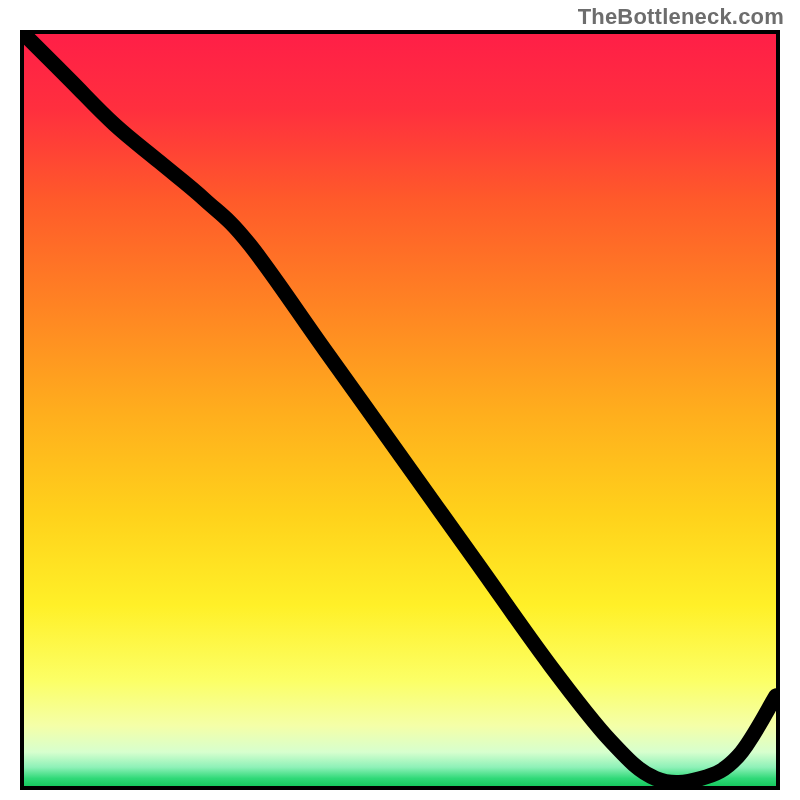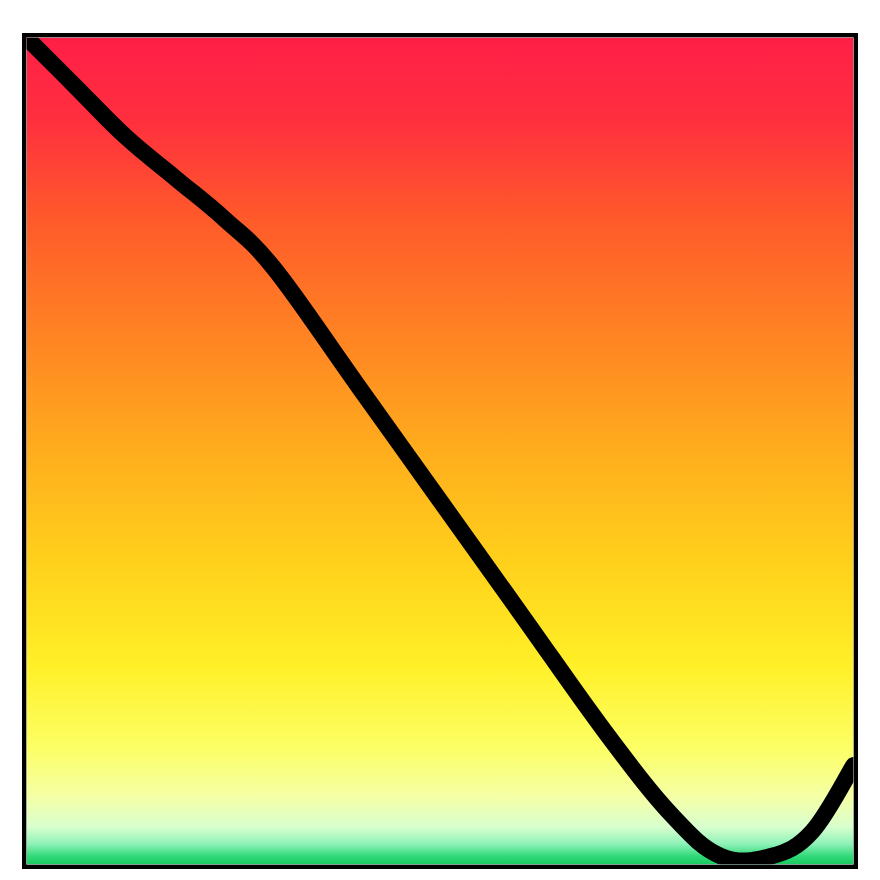--- a/index.html
+++ b/index.html
@@ -52,20 +52,21 @@
     font-weight: 700;
     color: #b21e1e;
     letter-spacing: 0.5px;
     transform: translate(-50%, -50%);
     white-space: nowrap;
   }
 </style>
 </head>
 <body>
 <div class="frame">
+  <div class="watermark">TheBottleneck.com</div>
 
   <div class="plot-outline" style="left: 20px; top: 30px; width: 760px; height: 760px; border-width: 4px;"></div>
 
   <div class="plot-area" style="left: 24px; top: 34px; width: 752px; height: 752px;">
     <svg class="gradient-stage" viewBox="0 0 100 100" preserveAspectRatio="none">
       <defs>
         <linearGradient id="grad" x1="0" y1="0" x2="0" y2="1">
             <stop offset="0%" stop-color="#ff1f47"></stop>
             <stop offset="10%" stop-color="#ff2f3e"></stop>
             <stop offset="22%" stop-color="#ff5a2a"></stop>

